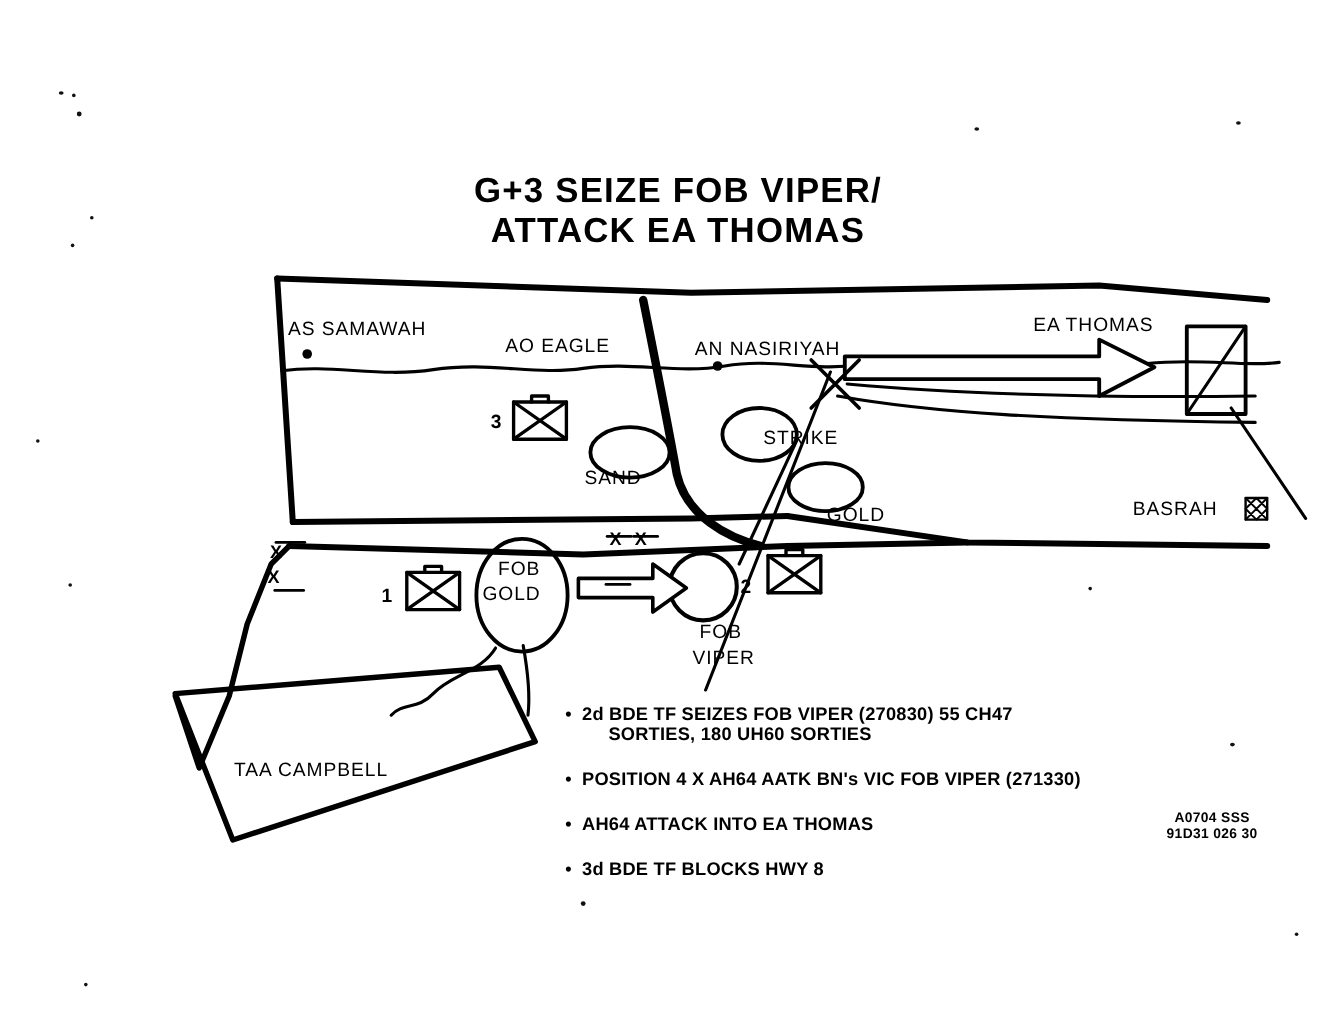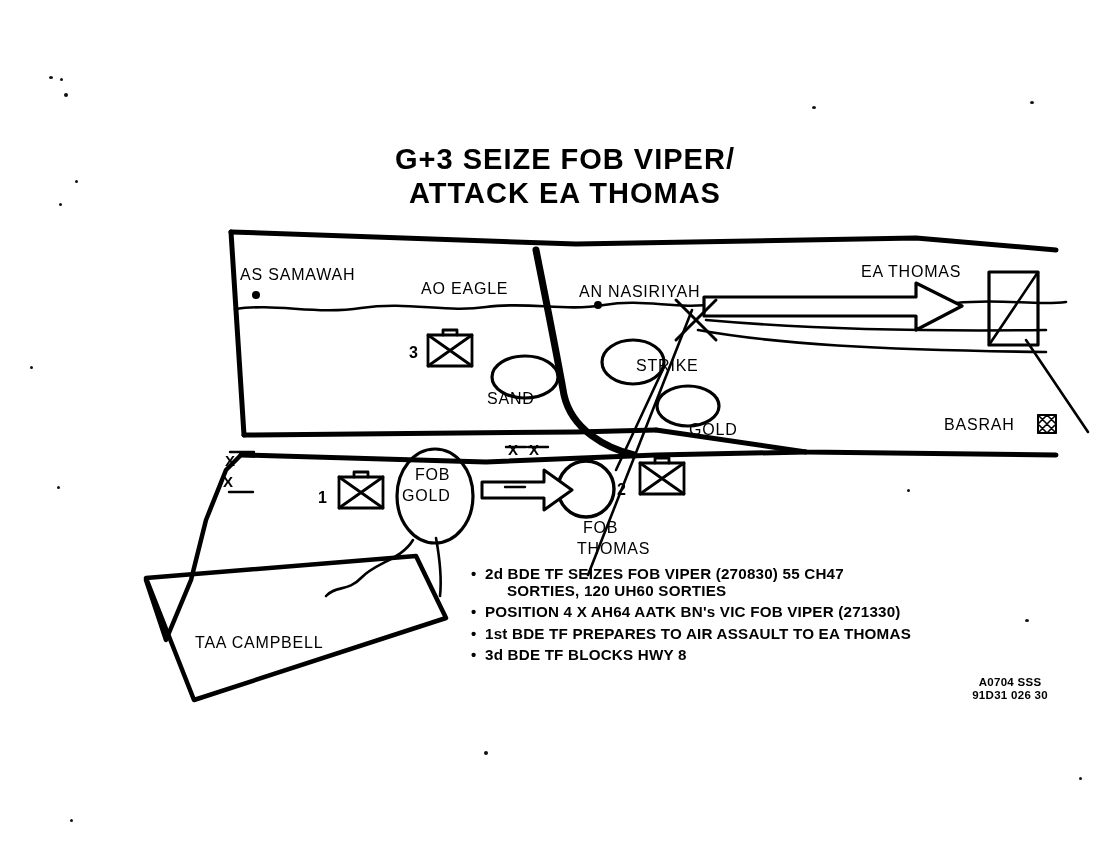--- a/index.html
+++ b/index.html
@@ -63,20 +63,21 @@
     font-size: 15.2px;
     font-weight: bold;
     letter-spacing: 0.2px;
     line-height: 1.0;
   }
   .bullet-row {
     display: block;
     position: relative;
     padding-left: 14px;
     margin-bottom: 6px;
+    margin-top: 22px;
   }
   .bullet-row::before {
     content: "\2022";
     position: absolute;
     left: 0;
     top: 0;
     font-size: 15px;
   }
   .bullet-cont {
     display: block;
@@ -199,43 +200,43 @@
   <div class="txt lbl" style="left:845px; top:263px;">EA THOMAS</div>
   <div class="txt lbl" style="left:471px; top:390px;">SAND</div>
   <div class="txt lbl" style="left:620px; top:357px;">STRIKE</div>
   <div class="txt lbl" style="left:673px; top:421px;">GOLD</div>
   <div class="txt lbl" style="left:928px; top:416px;">BASRAH</div>
 
   <div class="txt lbl" style="left:399px; top:466px;">FOB</div>
   <div class="txt lbl" style="left:386px; top:487px;">GOLD</div>
 
   <div class="txt lbl" style="left:567px; top:519px;">FOB</div>
-  <div class="txt lbl" style="left:561px; top:540px;">THOMAS</div>
+  <div class="txt lbl" style="left:561px; top:540px;">VIPER</div>
 
   <div class="txt lbl" style="left:179px; top:634px;">TAA CAMPBELL</div>
 
   <div class="txt unit-num" style="left:393px; top:344px;">3</div>
   <div class="txt unit-num" style="left:302px; top:489px;">1</div>
   <div class="txt unit-num" style="left:601px; top:481px;">2</div>
 
   <div class="txt lbl-sm" style="left:209px; top:452px;">X</div>
   <div class="txt lbl-sm" style="left:207px; top:473px;">X</div>
   <div class="txt lbl-sm" style="left:492px; top:441px;">X</div>
   <div class="txt lbl-sm" style="left:513px; top:441px;">X</div>
 
   <div class="bullets">
     <span class="bullet-row">
       <span>2d BDE TF SEIZES FOB VIPER (270830) 55 CH47</span>
-      <span class="bullet-cont">SORTIES, 120 UH60 SORTIES</span>
+      <span class="bullet-cont">SORTIES, 180 UH60 SORTIES</span>
     </span>
     <span class="bullet-row">
       <span>POSITION 4 X AH64 AATK BN's VIC FOB VIPER (271330)</span>
     </span>
     <span class="bullet-row">
-      <span>1st BDE TF PREPARES TO AIR ASSAULT TO EA THOMAS</span>
+      <span>AH64 ATTACK INTO EA THOMAS</span>
     </span>
     <span class="bullet-row">
       <span>3d BDE TF BLOCKS HWY 8</span>
     </span>
   </div>
 
   <div class="stamp">
     <div>A0704 SSS</div>
     <div>91D31 026 30</div>
   </div>

